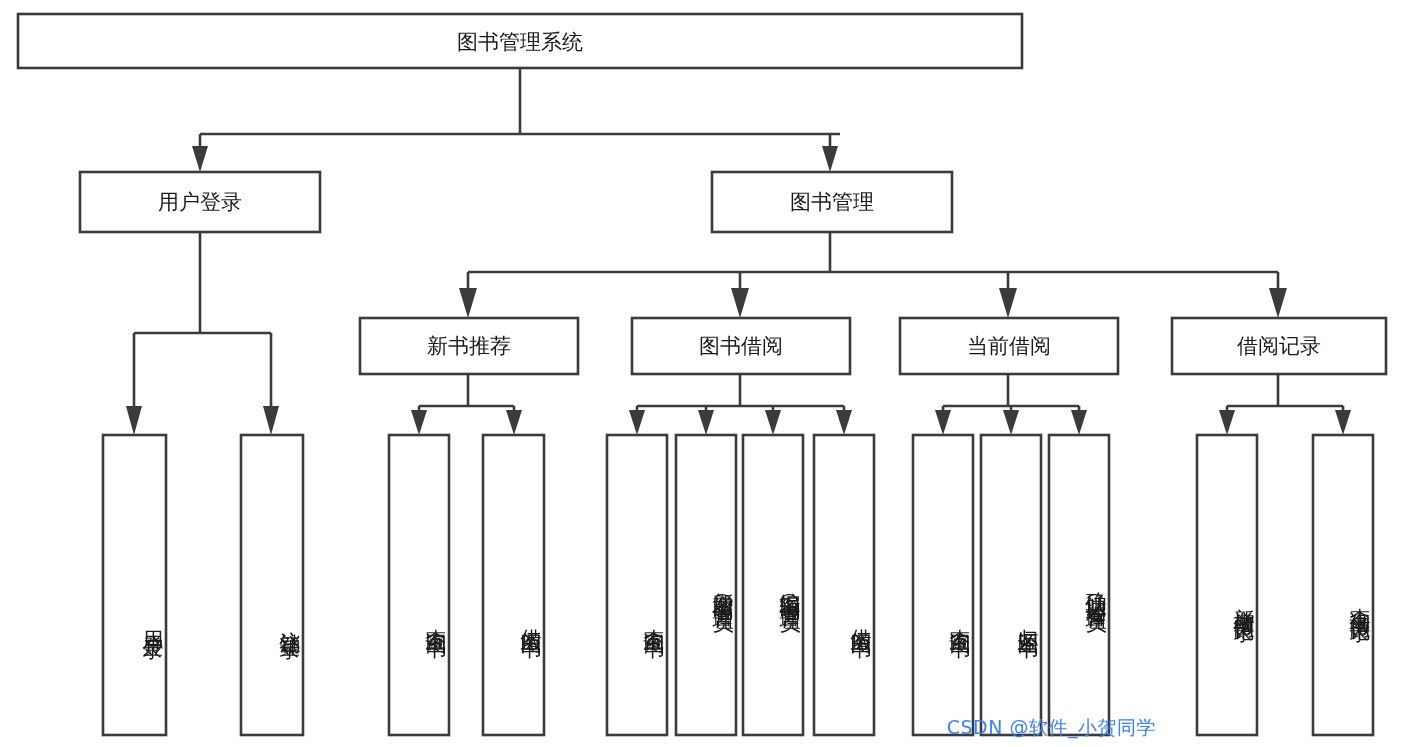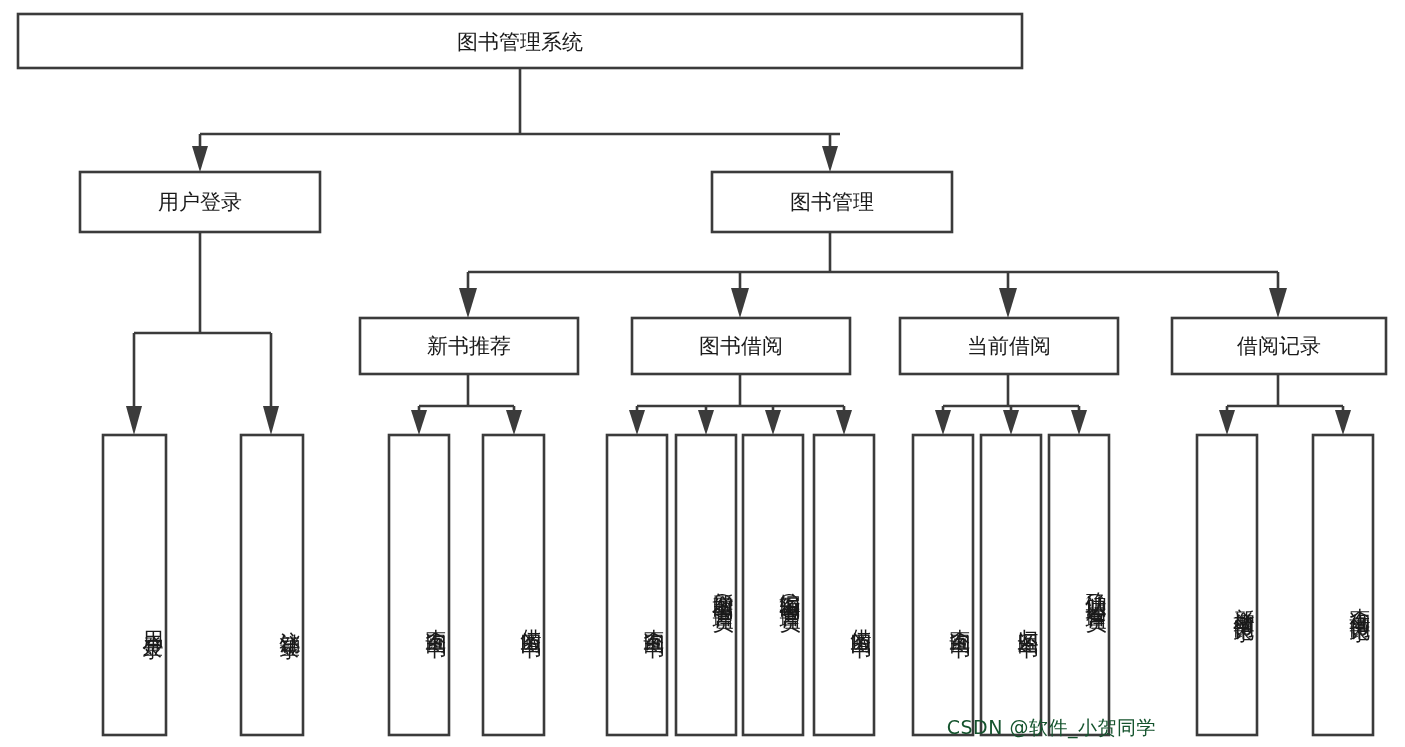--- a/index.html
+++ b/index.html
@@ -63,21 +63,21 @@
     justify-content: center;
     white-space: nowrap;
     pointer-events: none;
   }
   .watermark {
     position: absolute;
     right: 8px;
     bottom: 6px;
     font-family: "DejaVu Sans", "Liberation Sans", sans-serif;
     font-size: 19px;
-    color: #14532d;
+    color: #3b82f6;
     letter-spacing: 0.5px;
     white-space: nowrap;
   }
 </style>
 </head>
 <body>
 
 <div id="diagram-root">
 
   <svg id="tree-svg" viewBox="0 0 1405 747">

